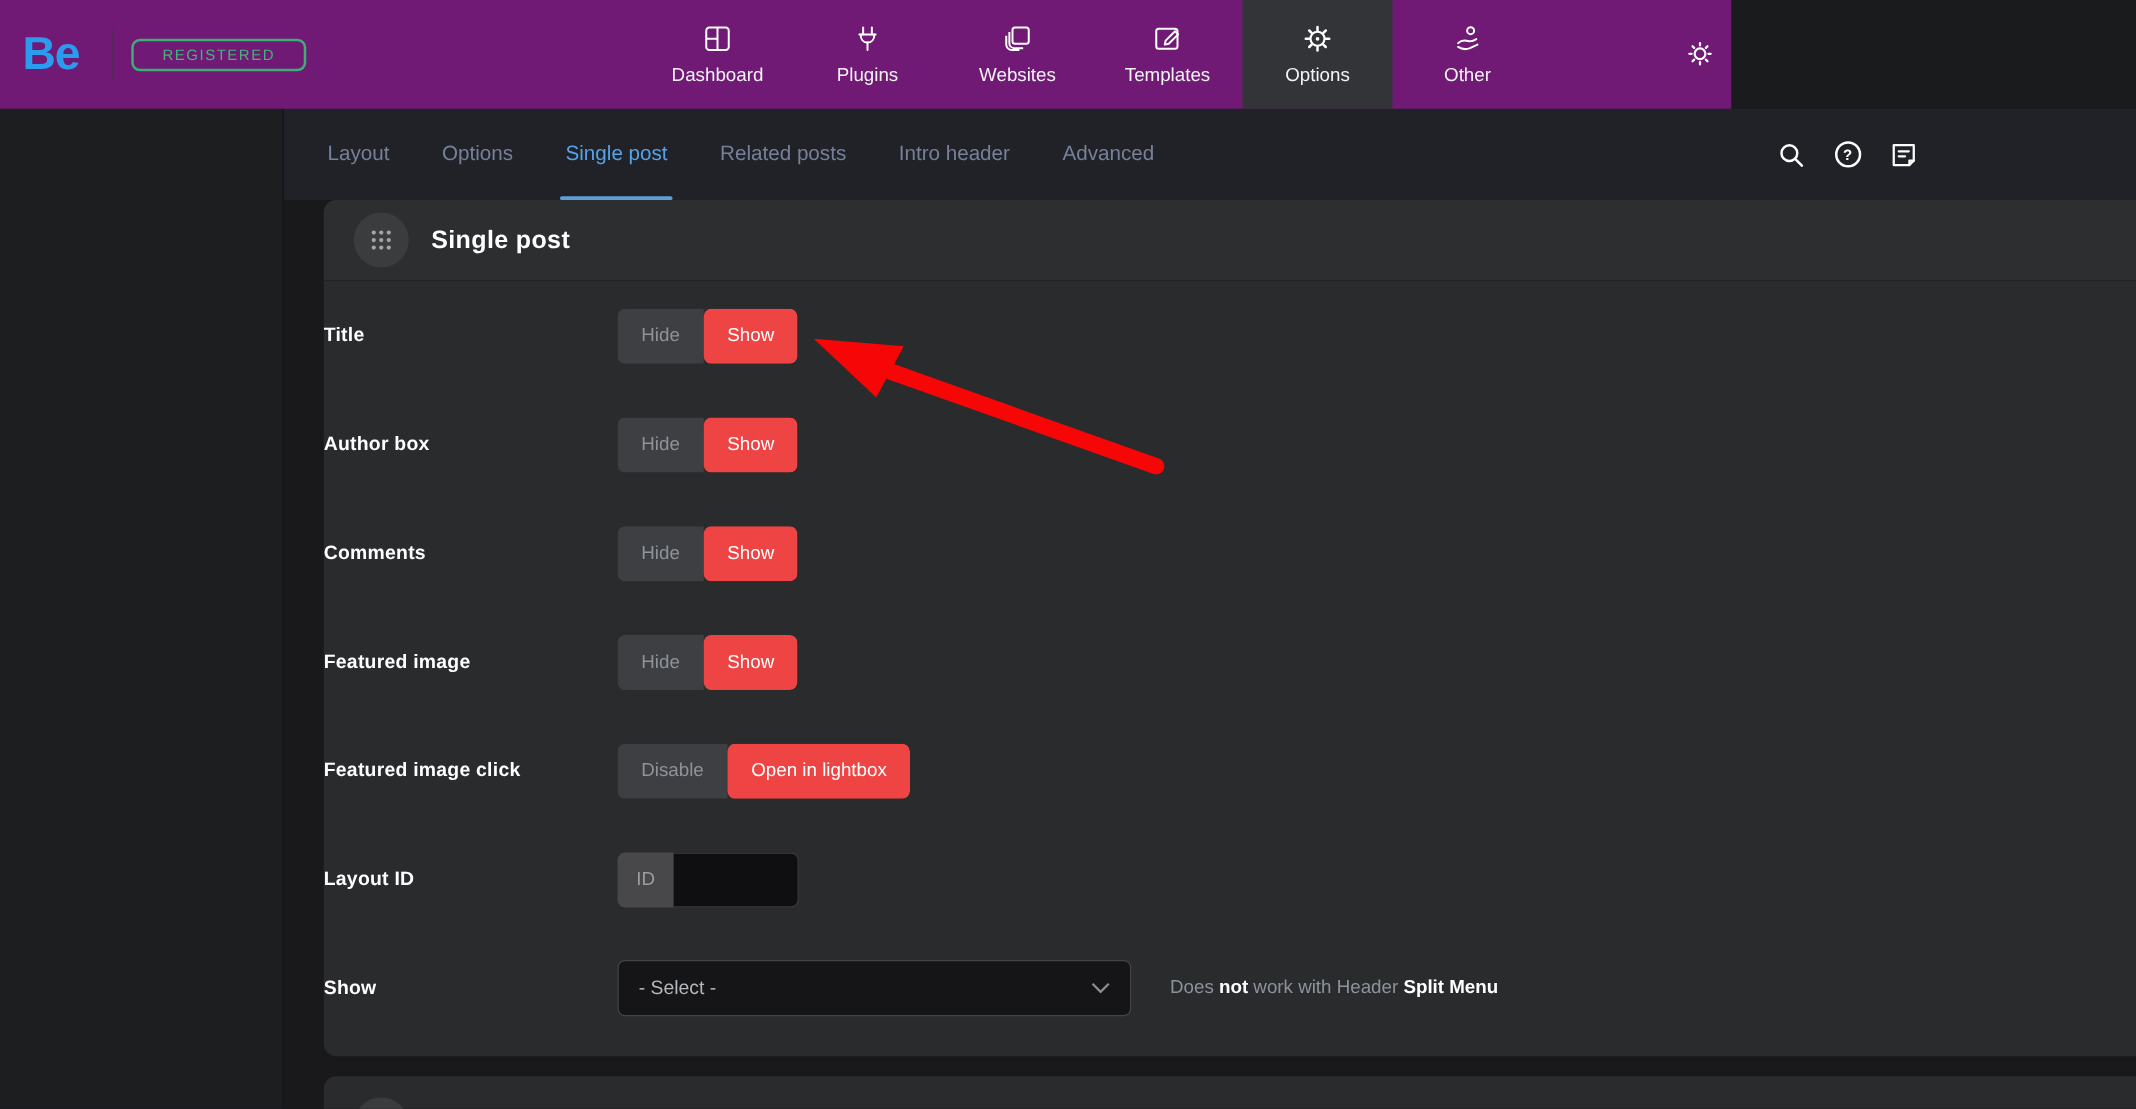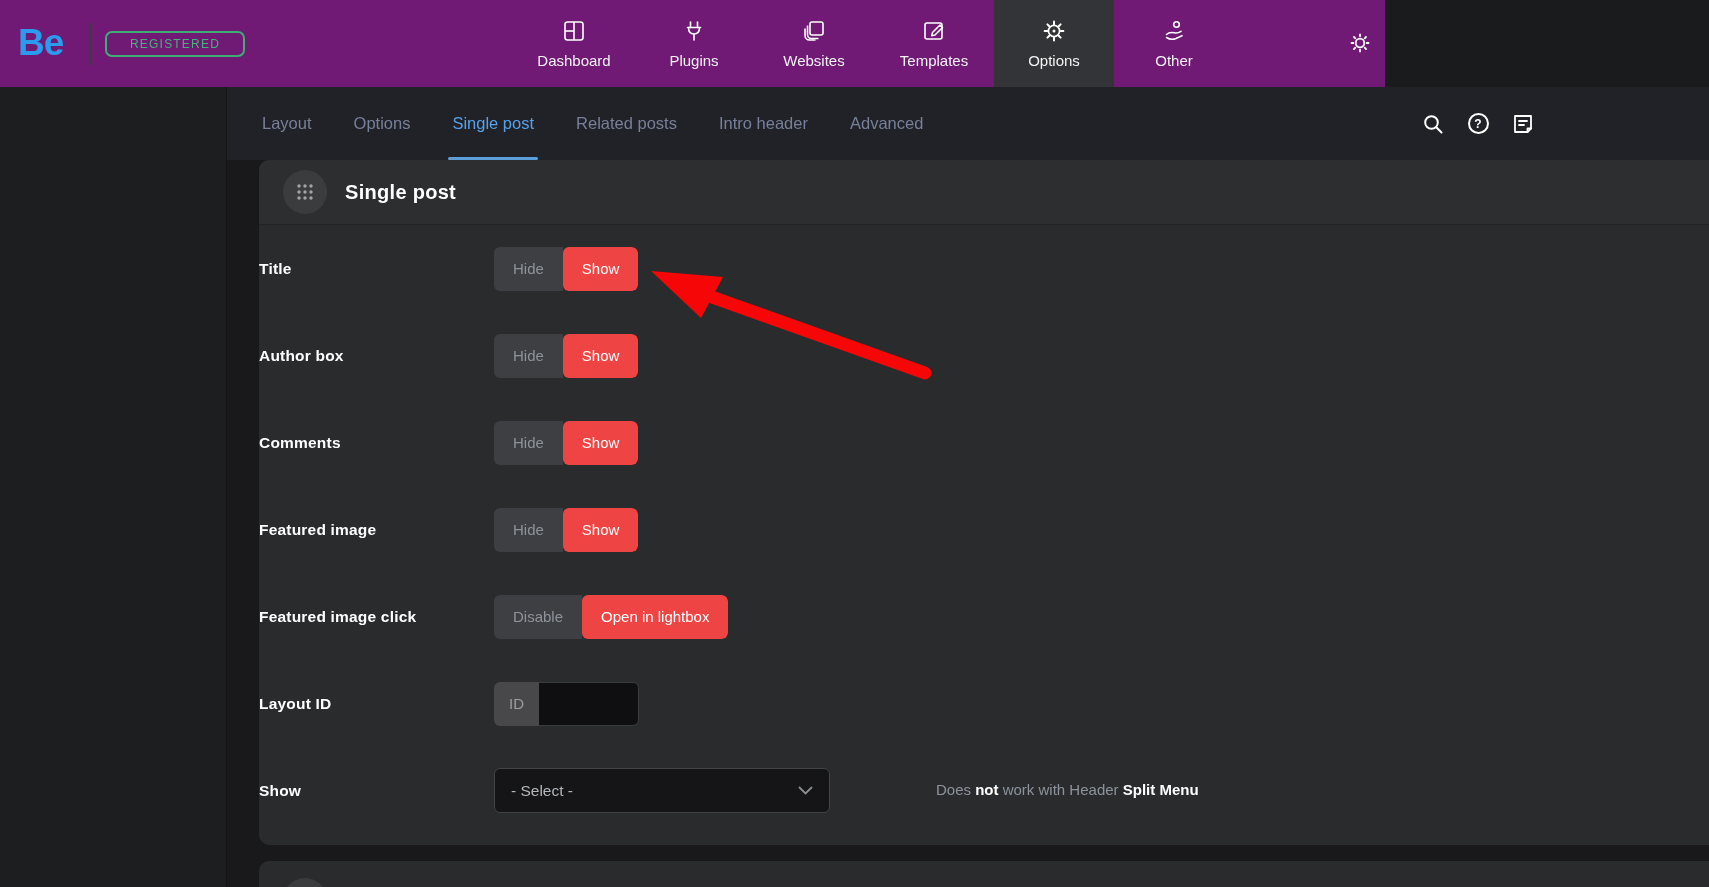--- a/index.html
+++ b/index.html
@@ -58,21 +58,21 @@
     padding:0 19px;background:#3e3f42;color:#8e939b;cursor:pointer;min-width:66px}
   .opt.selected{background:#ef4444;color:#fff;border-radius:6px}
 
   .id-group{display:flex}
   .id-prefix{width:45px;height:44px;background:#48484b;color:#9a9da1;font-size:15px;
     display:flex;align-items:center;justify-content:center;border-radius:6px 0 0 6px}
   .id-input{width:100px;height:44px;background:#0f0f11;border:1px solid #3a3b3e;border-left:none;
     border-radius:0 6px 6px 0;color:#fff;padding:0 10px;font-size:15px;outline:none;
     font-family:"Liberation Sans",sans-serif}
 
-  .select{width:336px;height:45px;background:#151517;border:1px solid #42444a;border-radius:6px;
+  .select{width:411px;height:45px;background:#151517;border:1px solid #42444a;border-radius:6px;
     display:flex;align-items:center;justify-content:space-between;padding:0 16px;color:#b4b7bc;
     font-size:15.5px;cursor:pointer}
 
   .card2{position:absolute;left:32px;right:0;top:701px;height:120px;background:#2a2b2d;
     border-radius:10px 0 0 0}
   .card2-header{height:65px;display:flex;align-items:center;padding:12px 0 0 24px}
 
   .arrow-overlay{position:absolute;top:0;left:0;width:1709px;height:887px;z-index:40;pointer-events:none}
 </style>
 </head>

